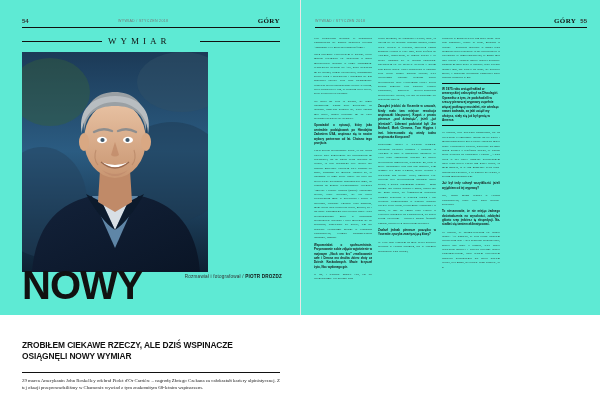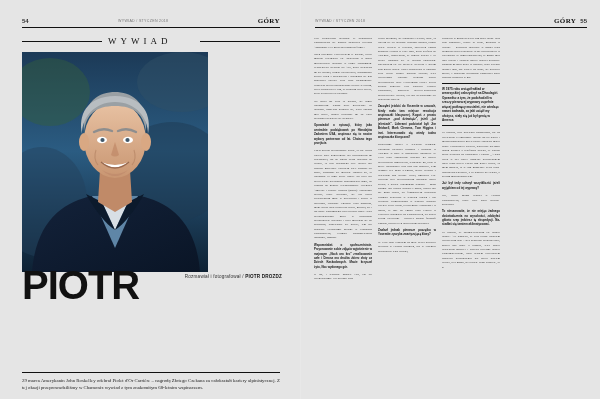--- a/index.html
+++ b/index.html
@@ -1,21 +1,21 @@
 <!DOCTYPE html>
 <html><head>
 <meta charset="utf-8">
 <style>
   html,body{margin:0;padding:0;background:#8c8c8c;}
   body{font-family:"Liberation Sans", sans-serif;}
   .spread{
     position:relative;width:600px;height:403px;background:#ffffff;
     overflow:hidden;
   }
-  .page{position:absolute;top:0;height:399px;background:#e5e5e5;}
+  .page{position:absolute;top:0;height:315px;background:#5eead4;}
   .page-left{left:0;width:300px;}
   .page-right{left:300px;width:300px;border-left:1px solid #e8e8e8;}
 
   
   .runhead{
     position:absolute;top:20px;height:10px;
     display:flex;align-items:center;
   }
   .runhead .gora{
     font-family:"Liberation Serif", serif;
@@ -101,21 +101,21 @@
 
     <div class="rule-top" style="left:22px;top:27px;width:258px;"></div>
 
     <div class="runhead" style="left:22px;top:16px;width:258px;justify-content:space-between;">
       <span class="folio">54</span>
       <span class="issue">WYWIAD / STYCZEŃ 2018</span>
       <span class="gora">GÓRY</span>
     </div>
 
     <div class="wywiad-rule-l"></div>
-    <div class="wywiad">WYWIAD</div>
+    <div class="wywiad">WYMIAR</div>
     <div class="wywiad-rule-r"></div>
 
     <div class="photo">
       <svg width="186" height="220" viewBox="0 0 186 220">
         <defs>
           <linearGradient id="bg" x1="0" y1="0" x2="0" y2="1">
             <stop offset="0%" stop-color="#1c3a57"></stop>
             <stop offset="45%" stop-color="#2b5c82"></stop>
             <stop offset="100%" stop-color="#0e2133"></stop>
           </linearGradient>
@@ -165,27 +165,28 @@
         <path d="M79 110 q14 11 28 0 q-14 6 -28 0 Z" fill="#ffffff"></path>
         <path d="M79 110 q14 12 28 0" stroke="#9a6a4f" stroke-width="1.4" fill="none"></path>
 
         <path d="M74 98 q-3 9 2 15" stroke="#b07e5f" stroke-width="1.1" fill="none" opacity=".6"></path>
         <path d="M112 98 q3 9 -2 15" stroke="#b07e5f" stroke-width="1.1" fill="none" opacity=".6"></path>
 
         <path d="M80 118 q13 8 26 0 q-13 12 -26 0 Z" fill="#b98467" opacity=".5"></path>
       </svg>
     </div>
 
-    <div class="name name-first">PIOTR</div>
+    <div class="name name-first">NOWY</div>
 
     <div class="byline">
       <span>Rozmawiał i fotografował /</span>
       <b>PIOTR DROZDZ</b>
     </div>
 
+    <div class="deck">ZROBIŁEM CIEKAWE RZECZY, ALE DZIŚ WSPINACZE OSIĄGNĘLI NOWY WYMIAR</div>
     <div class="lead-rule"></div>
     <div class="lead">29 marca Amerykanin John Roskelley odebrał Piolet d'Or Carrière – nagrodę Złotego Czekana za całokształt kariery alpinistycznej. Z tej okazji przeprowadziliśmy w Chamonix wywiad z tym znakomitym 68-letnim wspinaczem.</div>
   </div>
 
   <div class="page page-right">
     <div class="rule-top" style="left:14px;top:27px;width:272px;"></div>
     <div class="runhead" style="left:14px;top:16px;width:272px;justify-content:space-between;">
       <span class="issue">WYWIAD / STYCZEŃ 2018</span>
       <span style="display:flex;gap:4px;align-items:center;">
         <span class="gora">GÓRY</span>

